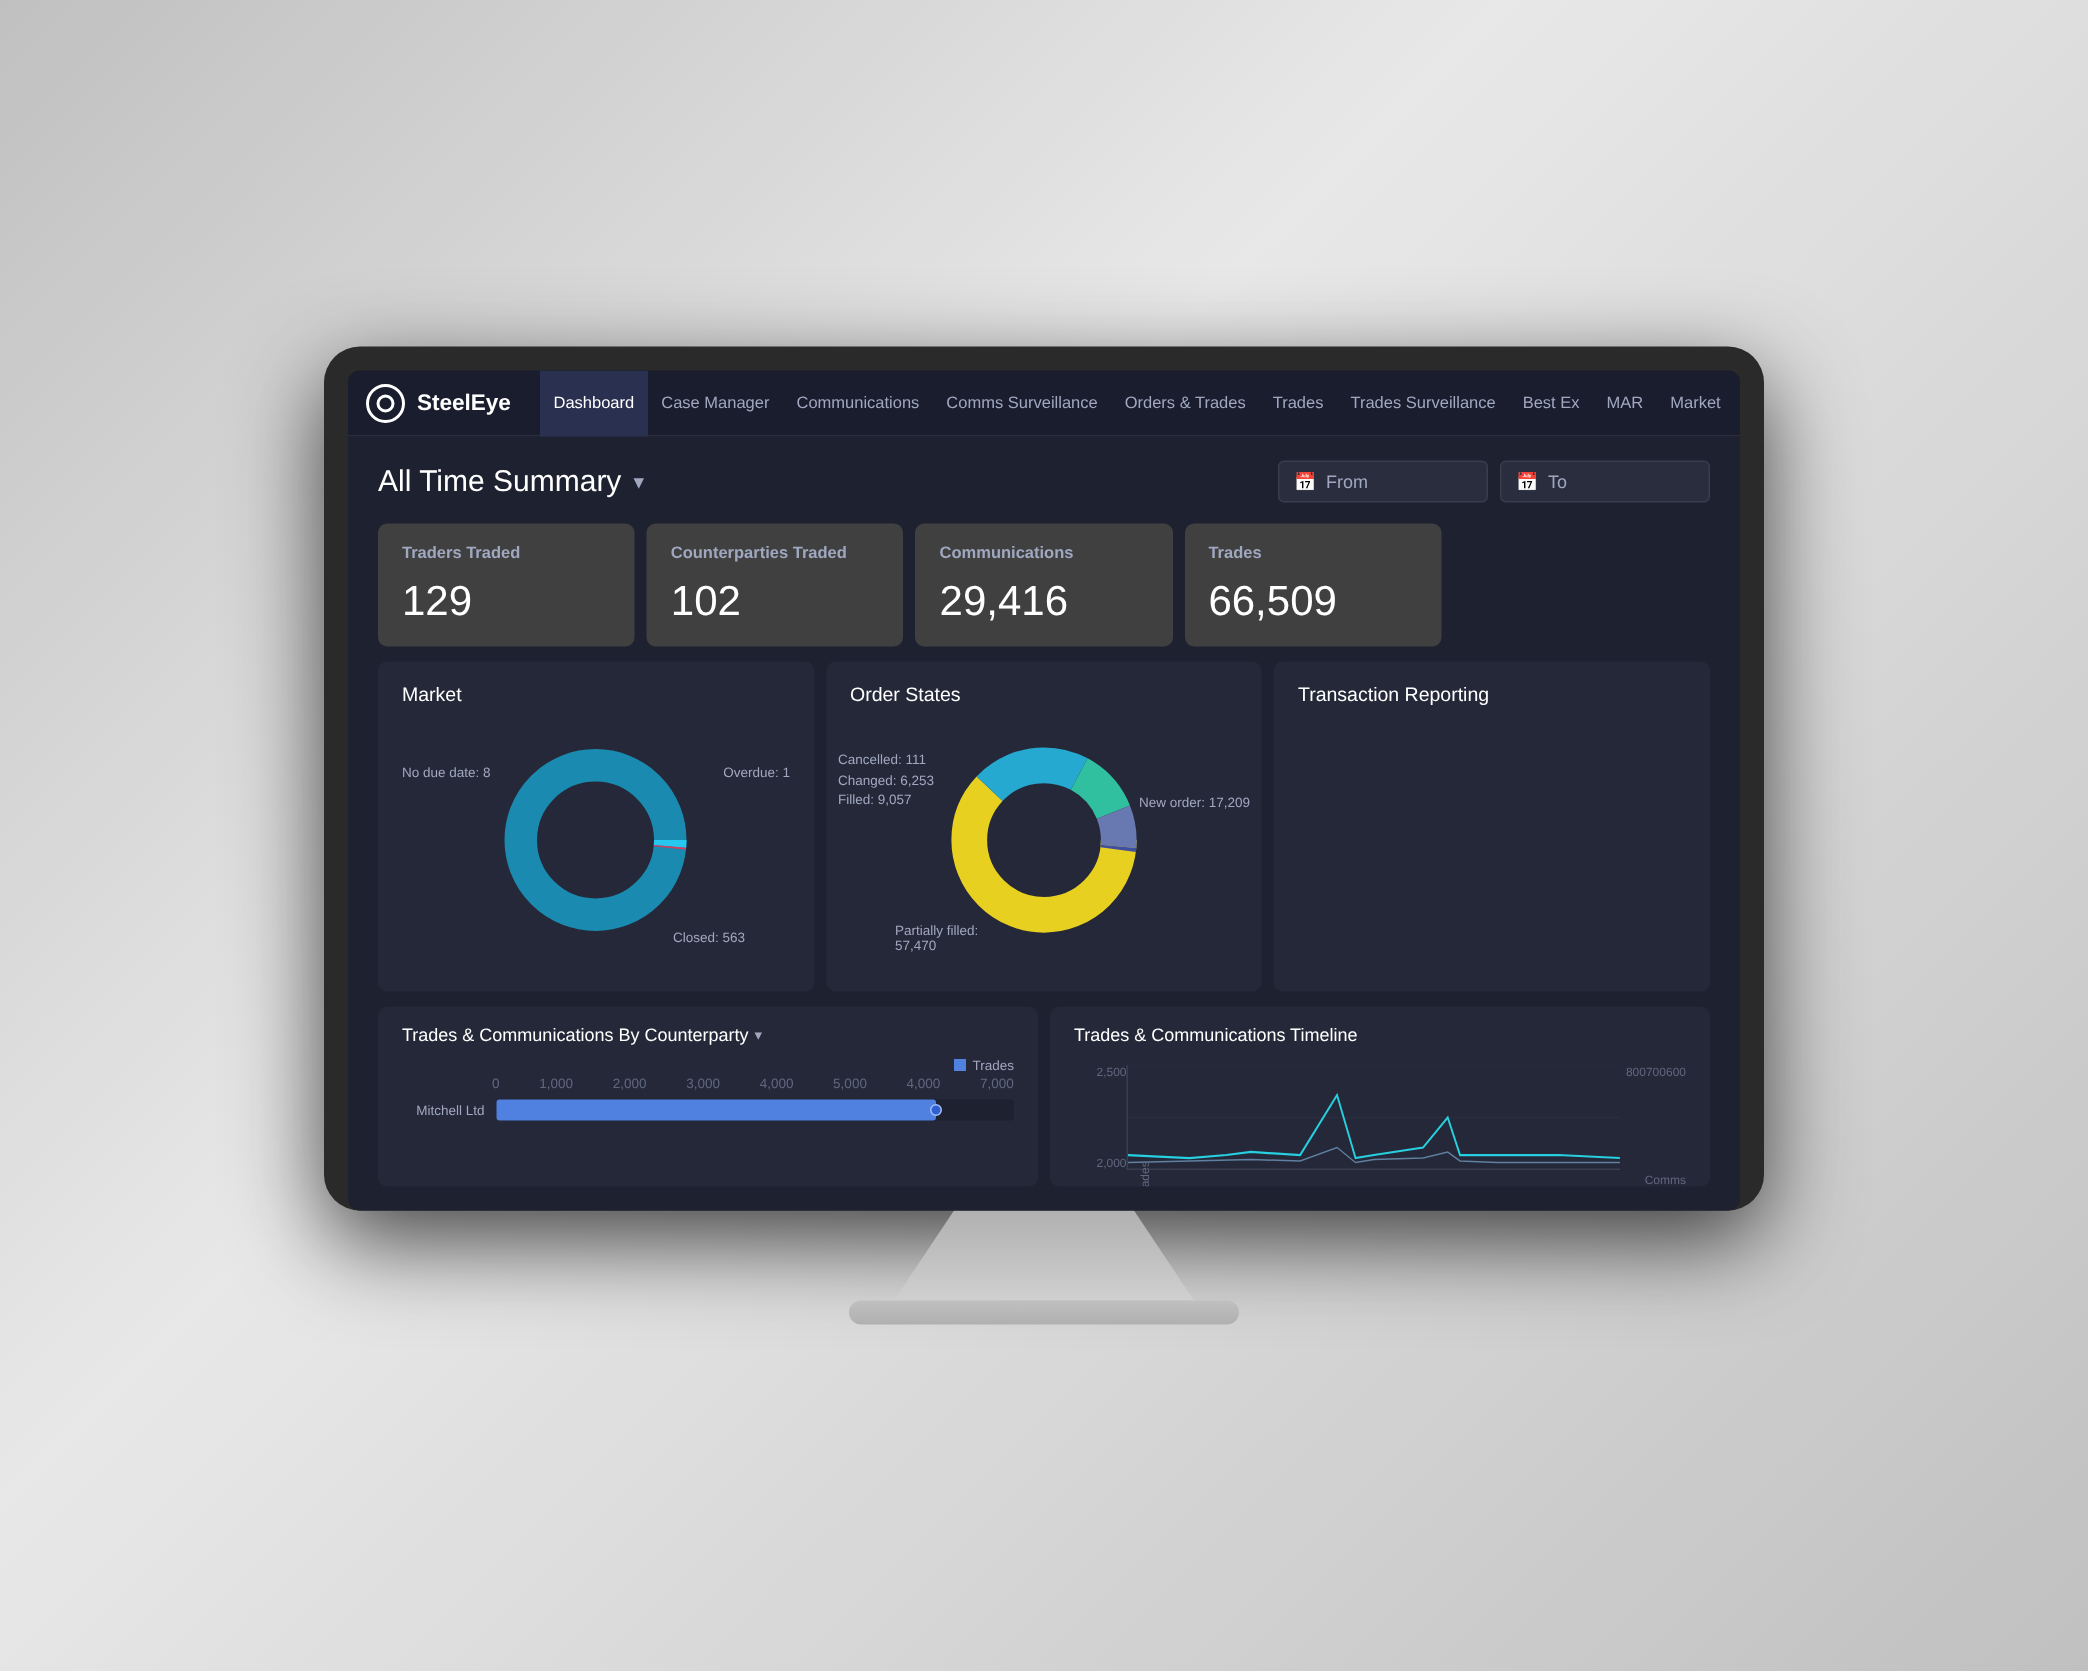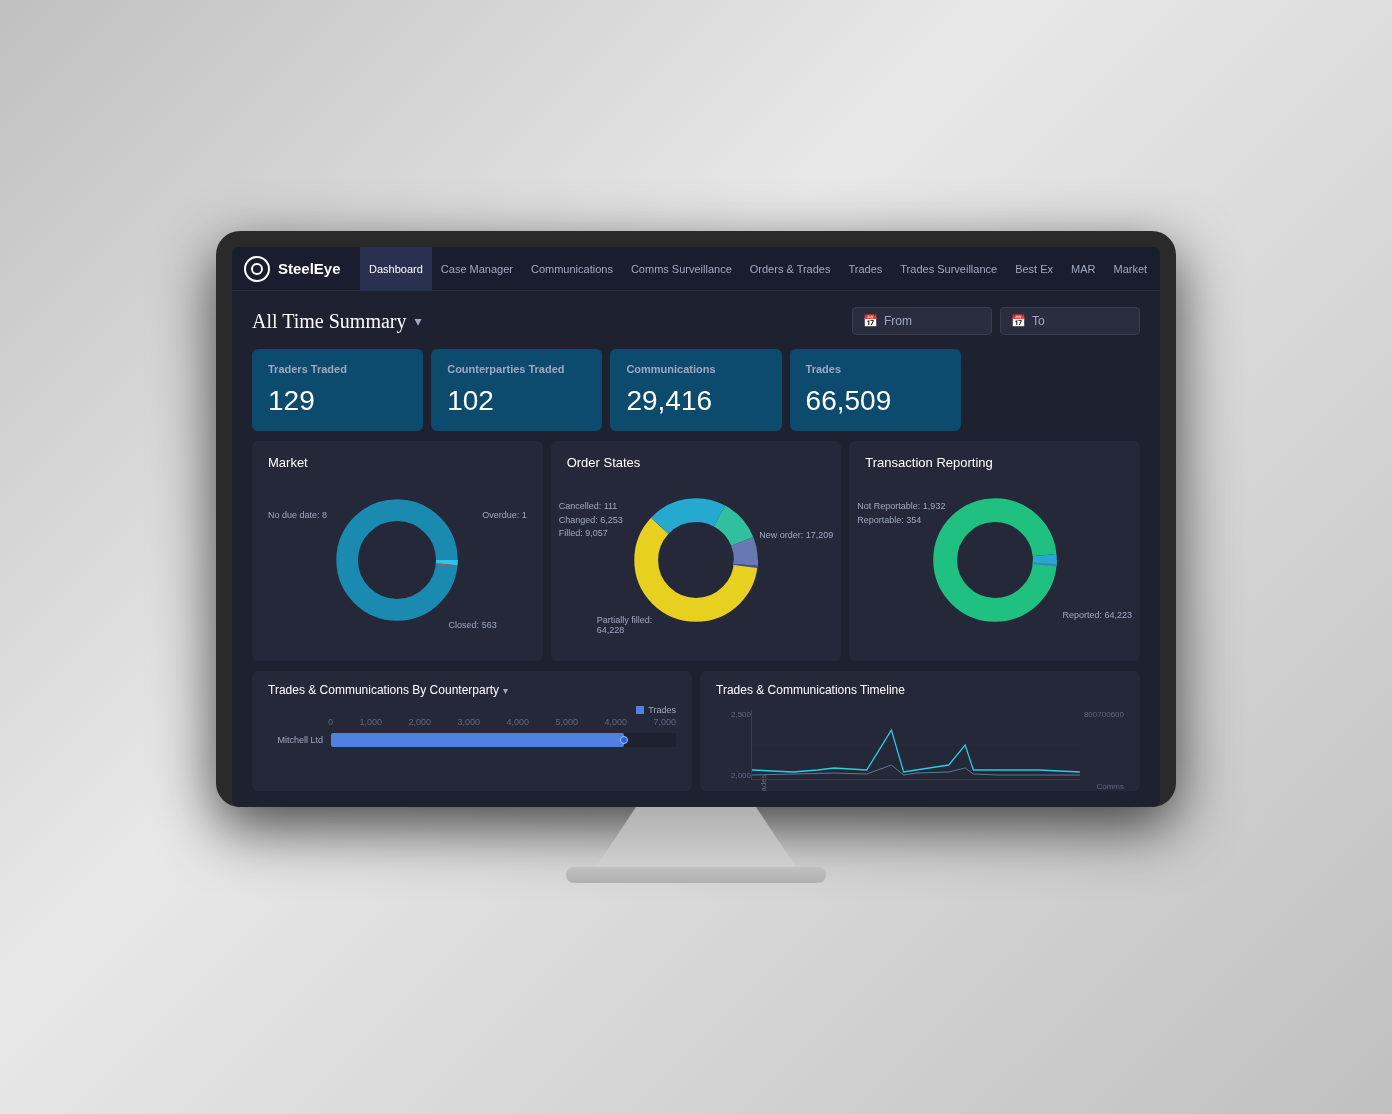--- a/index.html
+++ b/index.html
@@ -119,21 +119,20 @@
       margin-bottom: 14px;
     }
 
     .page-title {
       color: white;
       font-size: 20px;
       font-weight: 400;
       display: flex;
       align-items: center;
       gap: 8px;
-      font-family: Liberation Serif, serif;
     }
 
     .page-title .chevron {
       font-size: 14px;
       color: #a0a8c0;
     }
 
     .date-filters {
       display: flex;
       gap: 8px;
@@ -159,21 +158,21 @@
 
     
     .stats-row {
       display: grid;
       grid-template-columns: repeat(5, 1fr);
       gap: 8px;
       margin-bottom: 10px;
     }
 
     .stat-card {
-      background: #0c4a6e;
+      background: #404040;
       border-radius: 6px;
       padding: 14px 16px;
     }
 
     .stat-label {
       color: #a0a8c0;
       font-size: 11px;
       font-weight: 600;
       margin-bottom: 10px;
       text-transform: none;
@@ -492,44 +491,27 @@
                 <circle cx="60" cy="60" r="46" fill="none" stroke="#26a9d0" stroke-width="22" stroke-dasharray="60 229" stroke-dashoffset="-179"></circle>
 
                 <circle cx="60" cy="60" r="46" fill="none" stroke="#30c0a0" stroke-width="22" stroke-dasharray="32 257" stroke-dashoffset="-239"></circle>
 
                 <circle cx="60" cy="60" r="46" fill="none" stroke="#6878b0" stroke-width="22" stroke-dasharray="22 267" stroke-dashoffset="-271"></circle>
 
                 <circle cx="60" cy="60" r="46" fill="none" stroke="#4050a0" stroke-width="22" stroke-dasharray="2 287" stroke-dashoffset="-293"></circle>
               </svg>
               <div class="order-label-bottom">
                 <div style="white-space:pre-wrap">Partially filled:
-64,228</div>
+57,470</div>
               </div>
             </div>
           </div>
 
           <div class="chart-card">
             <div class="chart-title">Transaction Reporting</div>
-            <div class="cases-donut-wrapper">
-              <div class="tx-label-left">
-                <div>Not Reportable: 1,932</div>
-                <div>Reportable: 354</div>
-              </div>
-              <svg class="donut-svg" viewBox="0 0 120 120">
-
-                <circle cx="60" cy="60" r="46" fill="none" stroke="#20c080" stroke-width="22" stroke-dasharray="284 5" stroke-dashoffset="0"></circle>
-
-                <circle cx="60" cy="60" r="46" fill="none" stroke="#26a9d0" stroke-width="22" stroke-dasharray="8 281" stroke-dashoffset="-284"></circle>
-
-                <circle cx="60" cy="60" r="46" fill="none" stroke="#4878c8" stroke-width="22" stroke-dasharray="2 287" stroke-dashoffset="-292"></circle>
-              </svg>
-              <div class="tx-label-right">
-                <div>Reported: 64,223</div>
-              </div>
-            </div>
           </div>
 
         </div>
 
         <div class="bottom-row">
 
           <div class="bottom-card">
             <div class="bottom-card-title">
               <span>Trades &amp; Communications By Counterparty</span>
               <span style="font-size:10px; color:#a0a8c0;">▾</span>

